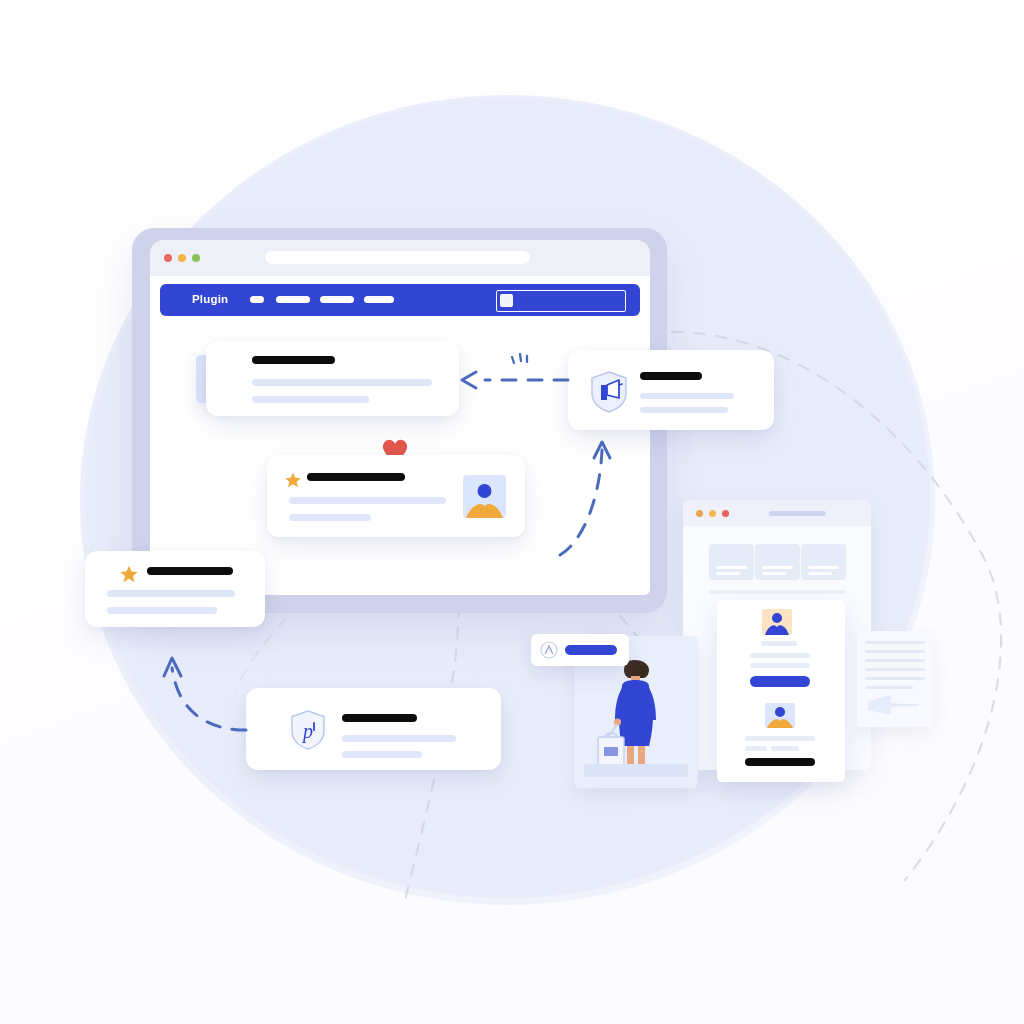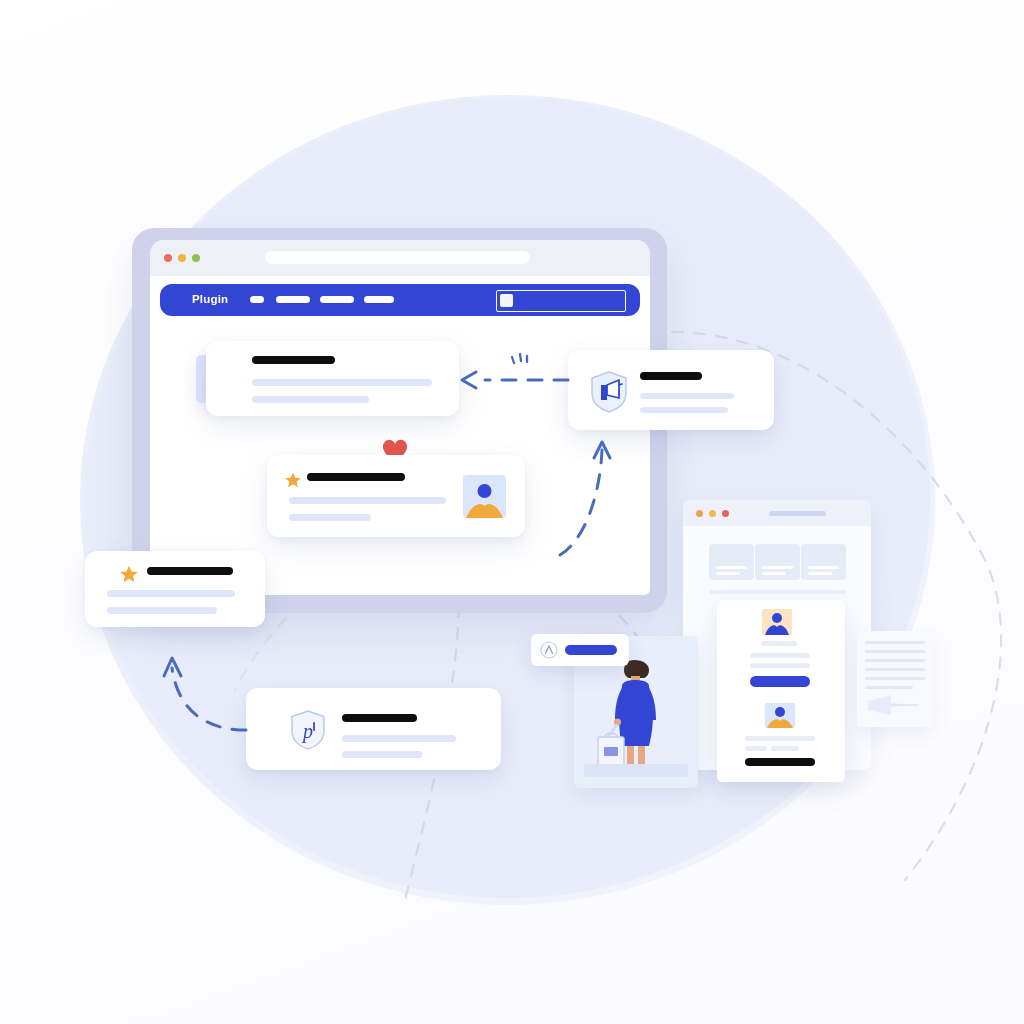--- a/index.html
+++ b/index.html
@@ -66,21 +66,21 @@
     background: #ffffff; border-radius: 7px;
   }
   #browser-content {
     left: 0; top: 36px; width: 500px; height: 319px;
     background: #ffffff;
   }
 
   
   #navbar {
     left: 10px; top: 44px; width: 480px; height: 32px;
-    background: #3246d3; border-radius: 12px;
+    background: #3246d3; border-radius: 6px;
   }
   #nav-brand {
     left: 32px; top: 9px;
     color: #ffffff; font-size: 11.5px; font-weight: bold;
     letter-spacing: .2px;
   }
   .nav-pill { height: 7px; border-radius: 4px; background: #ffffff; top: 12px; }
   #nav-pill-0 { left: 90px; width: 14px; }
   #nav-pill-1 { left: 116px; width: 34px; }
   #nav-pill-2 { left: 160px; width: 34px; }

